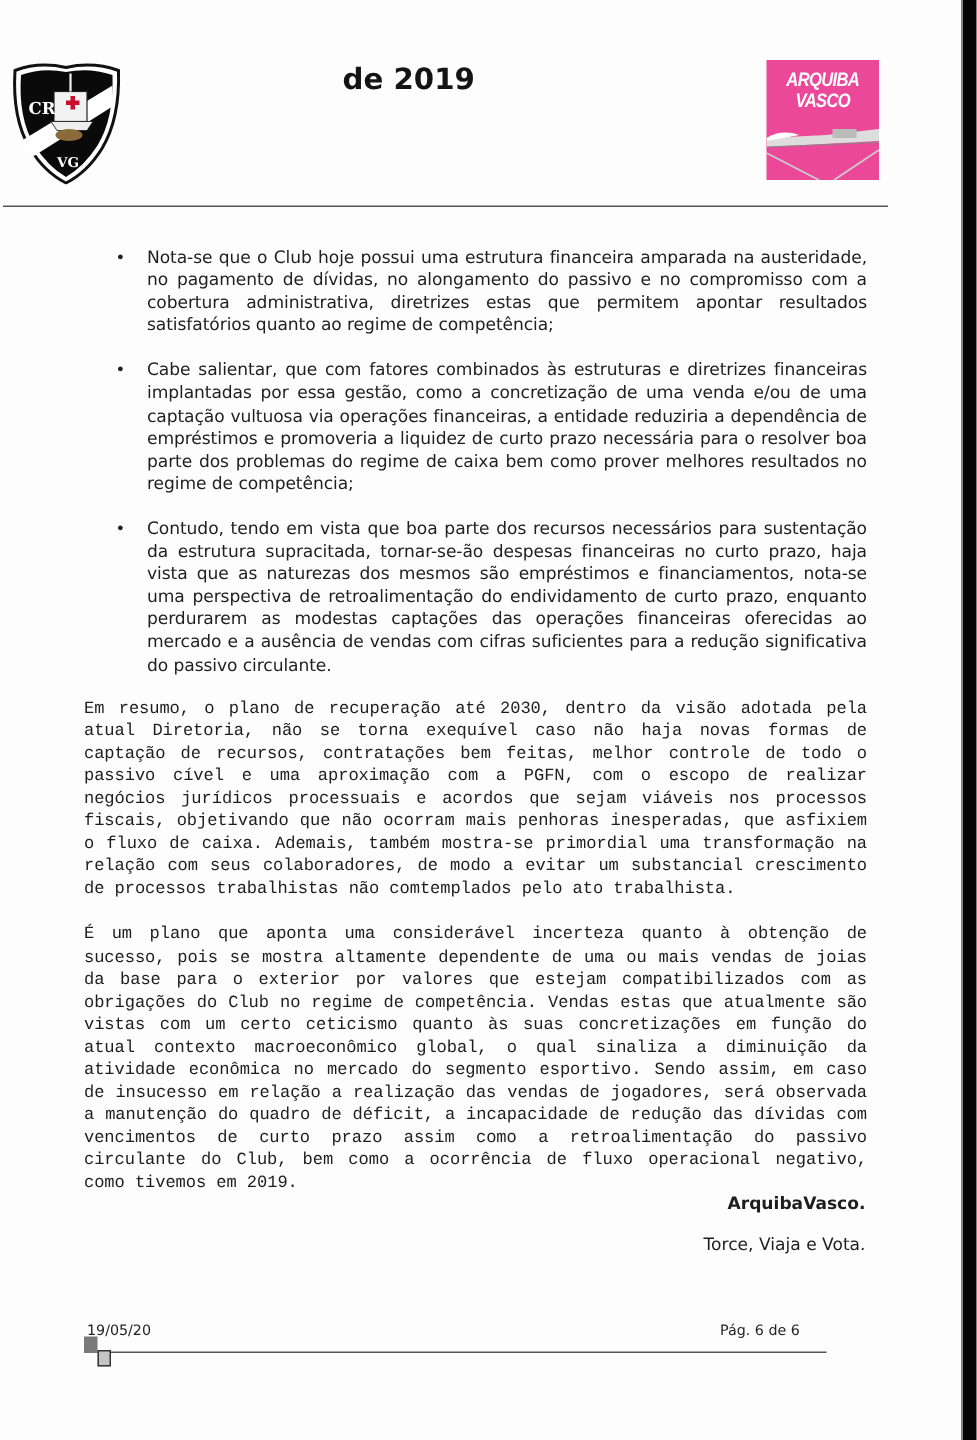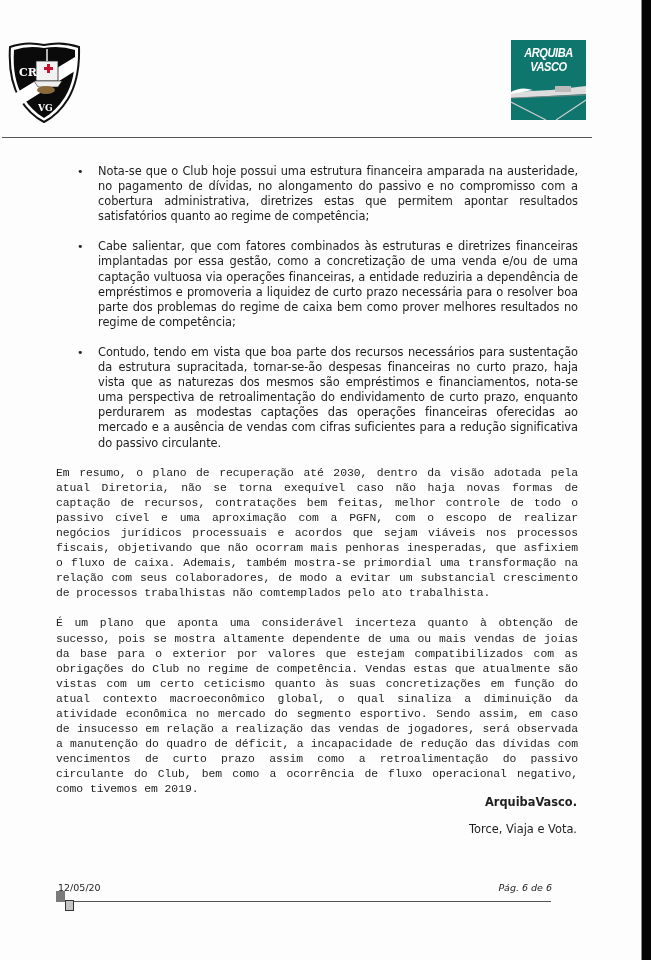--- a/index.html
+++ b/index.html
@@ -9,21 +9,21 @@
       font-family: "DejaVu Sans", sans-serif;
       color: #1e1e1e;
     }
     .right-strip {
       position: absolute; left: 641px; top: 0; width: 10px; height: 960px;
       background: #050505; border-left: 1px solid #888;
     }
     .crest { position: absolute; left: 6px; top: 39px; width: 77px; height: 84px; }
     .logo {
       position: absolute; left: 511px; top: 40px; width: 75px; height: 80px;
-      background: #0f766e; overflow: hidden;
+      background: #ec4899; overflow: hidden;
     }
     .logo-text {
       position: absolute; left: 0; top: 6px; width: 75px; text-align: center;
       color: #fff; font-family: "Liberation Sans", sans-serif; font-weight: bold;
       font-style: italic; font-size: 13px; line-height: 14px; letter-spacing: -0.5px;
       transform: scaleX(0.85);
     }
     .logo-art { position: absolute; left: 0; top: 0; width: 75px; height: 80px; }
     .title {
       position: absolute; left: 140px; top: 40px; width: 265px; text-align: center;
@@ -52,22 +52,22 @@
     .sign {
       position: absolute; right: 74px; width: 250px; text-align: right;
       font-size: 11.4px; line-height: 15px;
     }
     .sign1 { top: 795px; font-weight: bold; }
     .sign2 { top: 822px; }
     .footer-date {
       position: absolute; left: 58px; top: 882px; font-size: 9.5px; color: #222;
     }
     .footer-page {
-      position: absolute; left: 480px; top: 882px; width: 72px; text-align: right;
-      font-size: 9.5px; color: #222; font-style: italic;
+      position: absolute; left: 480px; top: 882px; width: 72px; 
+      font-size: 9.5px; color: #222;
     }
     .footer-rule {
       position: absolute; left: 56px; top: 901px; width: 495px; height: 0;
       border-top: 1px solid #555;
     }
     .handle-a {
       position: absolute; left: 56px; top: 891px; width: 9px; height: 11px;
       background: #7a7a7a;
     }
     .handle-b {
@@ -87,20 +87,21 @@
   <rect x="30" y="22" width="22" height="20" fill="#f2f2f2" stroke="#222" stroke-width="0.8"></rect>
   <path d="M28 42 L56 42 L52 48 L32 48 Z" fill="#eee" stroke="#222" stroke-width="0.6"></path>
   <line x1="41" y1="10" x2="41" y2="22" stroke="#eee" stroke-width="1.5"></line>
   <path d="M38 28 h3 v-3 h3 v3 h3 v3 h-3 v3 h-3 v-3 h-3 z" fill="#c8102e"></path>
   <ellipse cx="40" cy="51" rx="9" ry="4" fill="#8b6a3a"></ellipse>
   <text x="13" y="37" font-size="11" fill="#fff" font-family="DejaVu Serif, serif" font-weight="bold">CR</text>
   <text x="32" y="72" font-size="9" fill="#fff" font-family="DejaVu Serif, serif" font-weight="bold">VG</text>
 </svg>
 
 <div class="title">
+  <div>de 2019</div>
 </div>
 
 <div class="logo">
   <svg class="logo-art" viewBox="0 0 75 80">
     <path d="M0 52 L40 50 L75 46 L75 54 L0 58 Z" fill="#ddd"></path>
     <path d="M0 52 Q10 46 22 50 L0 54 Z" fill="#fff"></path>
     <rect x="44" y="46" width="16" height="6" fill="#bbb"></rect>
     <line x1="0" y1="62" x2="35" y2="80" stroke="#ccc" stroke-width="1.2"></line>
     <line x1="75" y1="60" x2="45" y2="80" stroke="#ccc" stroke-width="1.2"></line>
     <line x1="0" y1="58" x2="75" y2="55" stroke="#888" stroke-width="0.8"></line>
@@ -128,17 +129,17 @@
       <span class="bullet-text">Contudo, tendo em vista que boa parte dos recursos necessários para sustentação da estrutura supracitada, tornar-se-ão despesas financeiras no curto prazo, haja vista que as naturezas dos mesmos são empréstimos e financiamentos, nota-se uma perspectiva de retroalimentação do endividamento de curto prazo, enquanto perdurarem as modestas captações das operações financeiras oferecidas ao mercado e a ausência de vendas com cifras suficientes para a redução significativa do passivo circulante.</span>
     </li>
   </ul>
   <p class="para">Em resumo, o plano de recuperação até 2030, dentro da visão adotada pela atual Diretoria, não se torna exequível caso não haja novas formas de captação de recursos, contratações bem feitas, melhor controle de todo o passivo cível e uma aproximação com a PGFN, com o escopo de realizar negócios jurídicos processuais e acordos que sejam viáveis nos processos fiscais, objetivando que não ocorram mais penhoras inesperadas, que asfixiem o fluxo de caixa. Ademais, também mostra-se primordial uma transformação na relação com seus colaboradores, de modo a evitar um substancial crescimento de processos trabalhistas não comtemplados pelo ato trabalhista.</p>
   <p class="para">É um plano que aponta uma considerável incerteza quanto à obtenção de sucesso, pois se mostra altamente dependente de uma ou mais vendas de joias da base para o exterior por valores que estejam compatibilizados com as obrigações do Club no regime de competência. Vendas estas que atualmente são vistas com um certo ceticismo quanto às suas concretizações em função do atual contexto macroeconômico global, o qual sinaliza a diminuição da atividade econômica no mercado do segmento esportivo. Sendo assim, em caso de insucesso em relação a realização das vendas de jogadores, será observada a manutenção do quadro de déficit, a incapacidade de redução das dívidas com vencimentos de curto prazo assim como a retroalimentação do passivo circulante do Club, bem como a ocorrência de fluxo operacional negativo, como tivemos em 2019.</p>
 </div>
 
 <div class="sign sign1">ArquibaVasco.</div>
 <div class="sign sign2">Torce, Viaja e Vota.</div>
 
-<div class="footer-date">12/05/20</div>
+<div class="footer-date">19/05/20</div>
 <div class="footer-page">Pág. 6 de 6</div>
 <div class="footer-rule"></div>
 <div class="handle-a"></div>
 <div class="handle-b"></div>
 
 </body></html>

